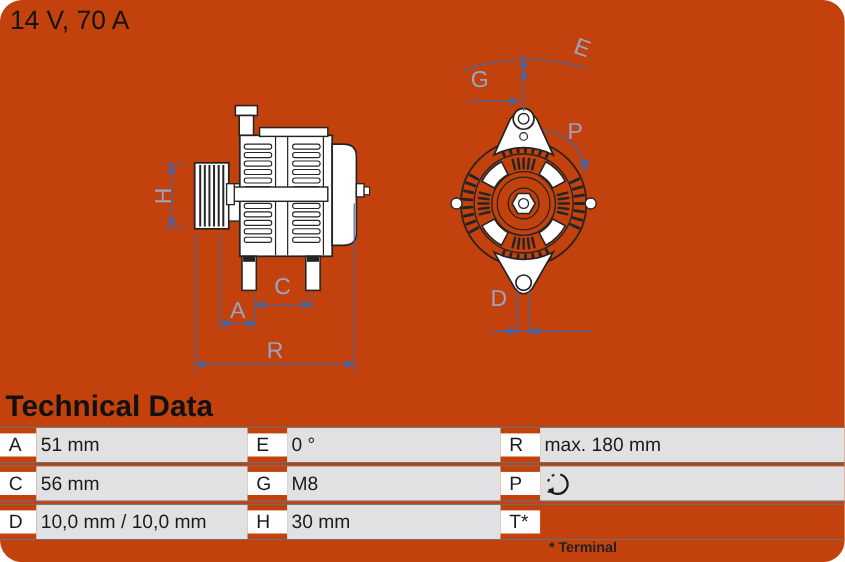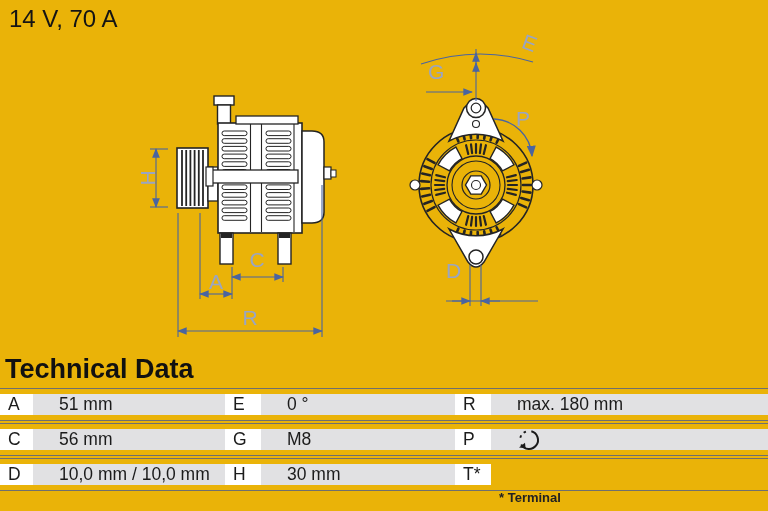--- a/index.html
+++ b/index.html
@@ -1,26 +1,26 @@
 <!DOCTYPE html>
 <html><head>
 <meta charset="utf-8">
 <style>
   html,body{margin:0;padding:0;background:#fff;}
-  #page{position:relative;width:768px;height:511px;background:#eab308;overflow:hidden;
-        font-family:"Liberation Sans", sans-serif;color:#1b1b1b;}
+  #page{position:relative;width:768px;height:511px;background:#c2410c;overflow:hidden;
+        font-family:"Liberation Sans", sans-serif;color:#1b1b1b;border-radius:20px;}
   #product-title{position:absolute;left:9px;top:5px;font-size:24px;font-weight:400;color:#141414;}
   #drawing{position:absolute;left:0;top:0;}
   #table-title{position:absolute;left:5px;top:354px;font-size:27px;font-weight:700;color:#111;}
   #spec-table{position:absolute;left:0;top:388px;width:768px;}
   .row{display:grid;grid-template-columns:33px 192px 36px 194px 36px 1fr;
        height:31px;border-top:1px solid #6f6f6f;border-bottom:1px solid #6f6f6f;
        margin-bottom:2px;align-items:center;font-size:17.5px;}
   .lbl{background:#fff;padding-left:8px;}
-  .val{background:#e1e1e3;height:21px;display:flex;align-items:center;padding-left:26px;}
+  .val{background:#e1e1e3;height:31px;display:flex;align-items:center;padding-left:4px;}
   #footnote{position:absolute;left:499px;top:490px;font-size:13px;font-weight:700;color:#222;}
   .icon-cell svg{display:block;}
 </style>
 </head>
 <body>
 
 <div id="page">
 
   <div id="product-title">14 V, 70 A</div>
 

